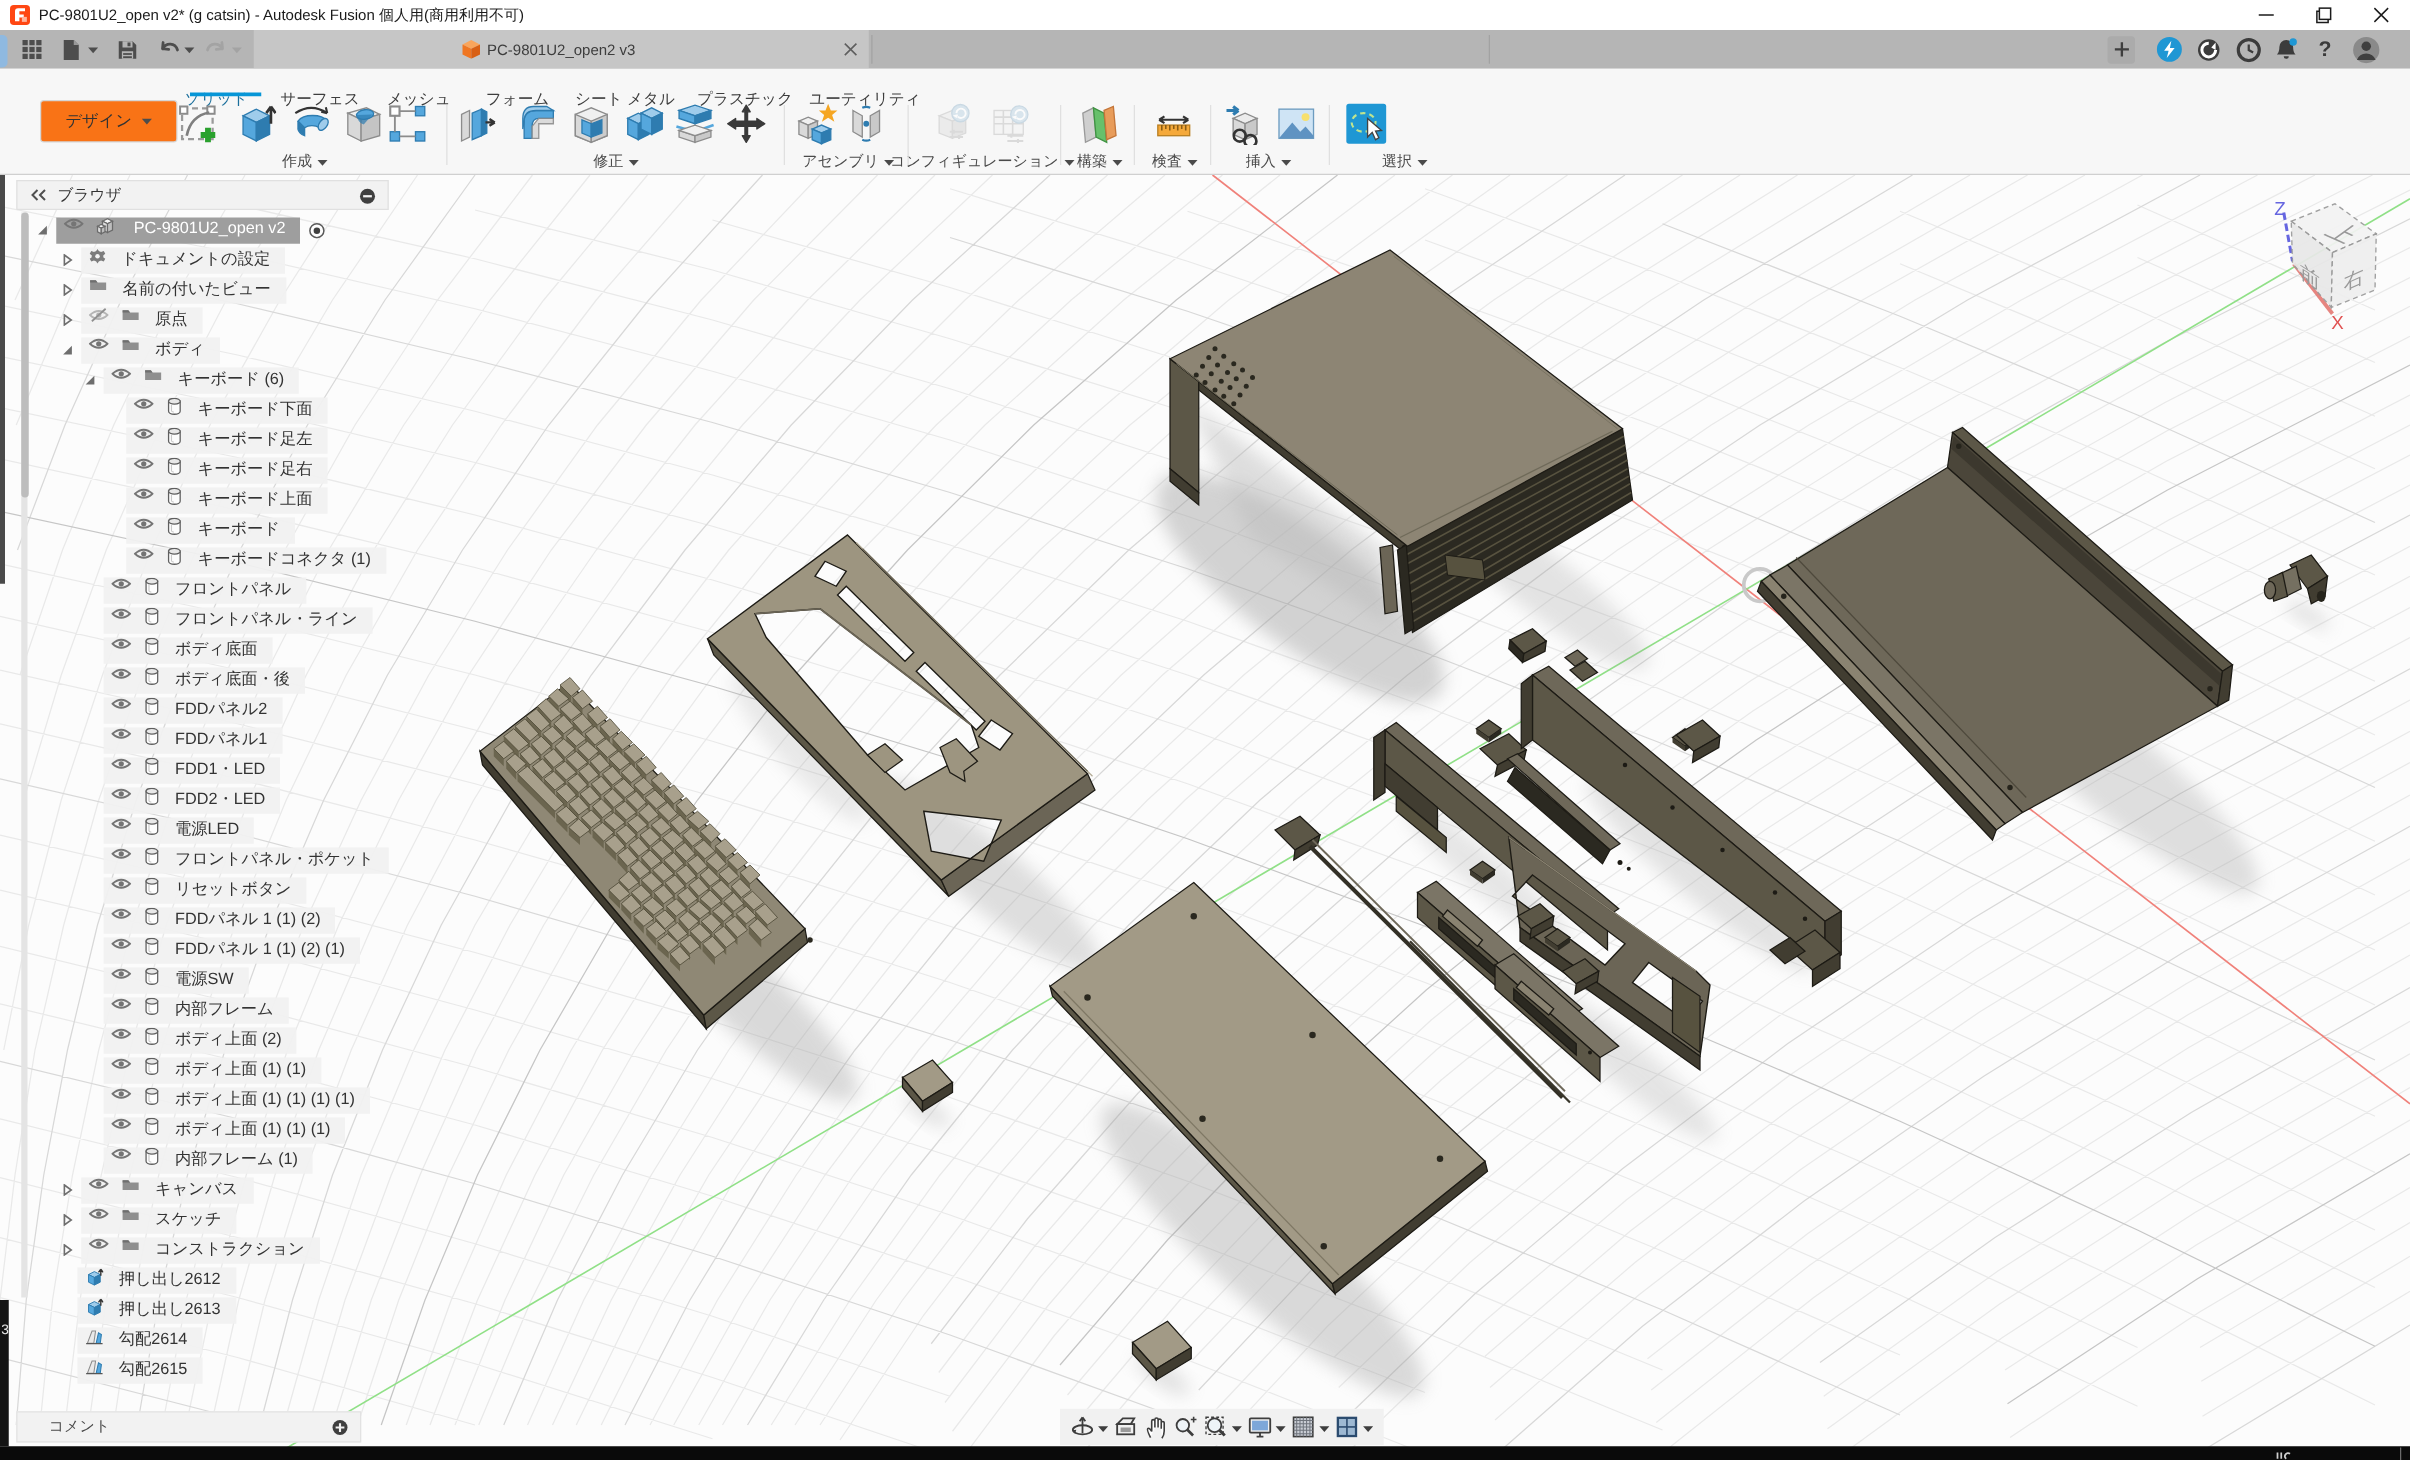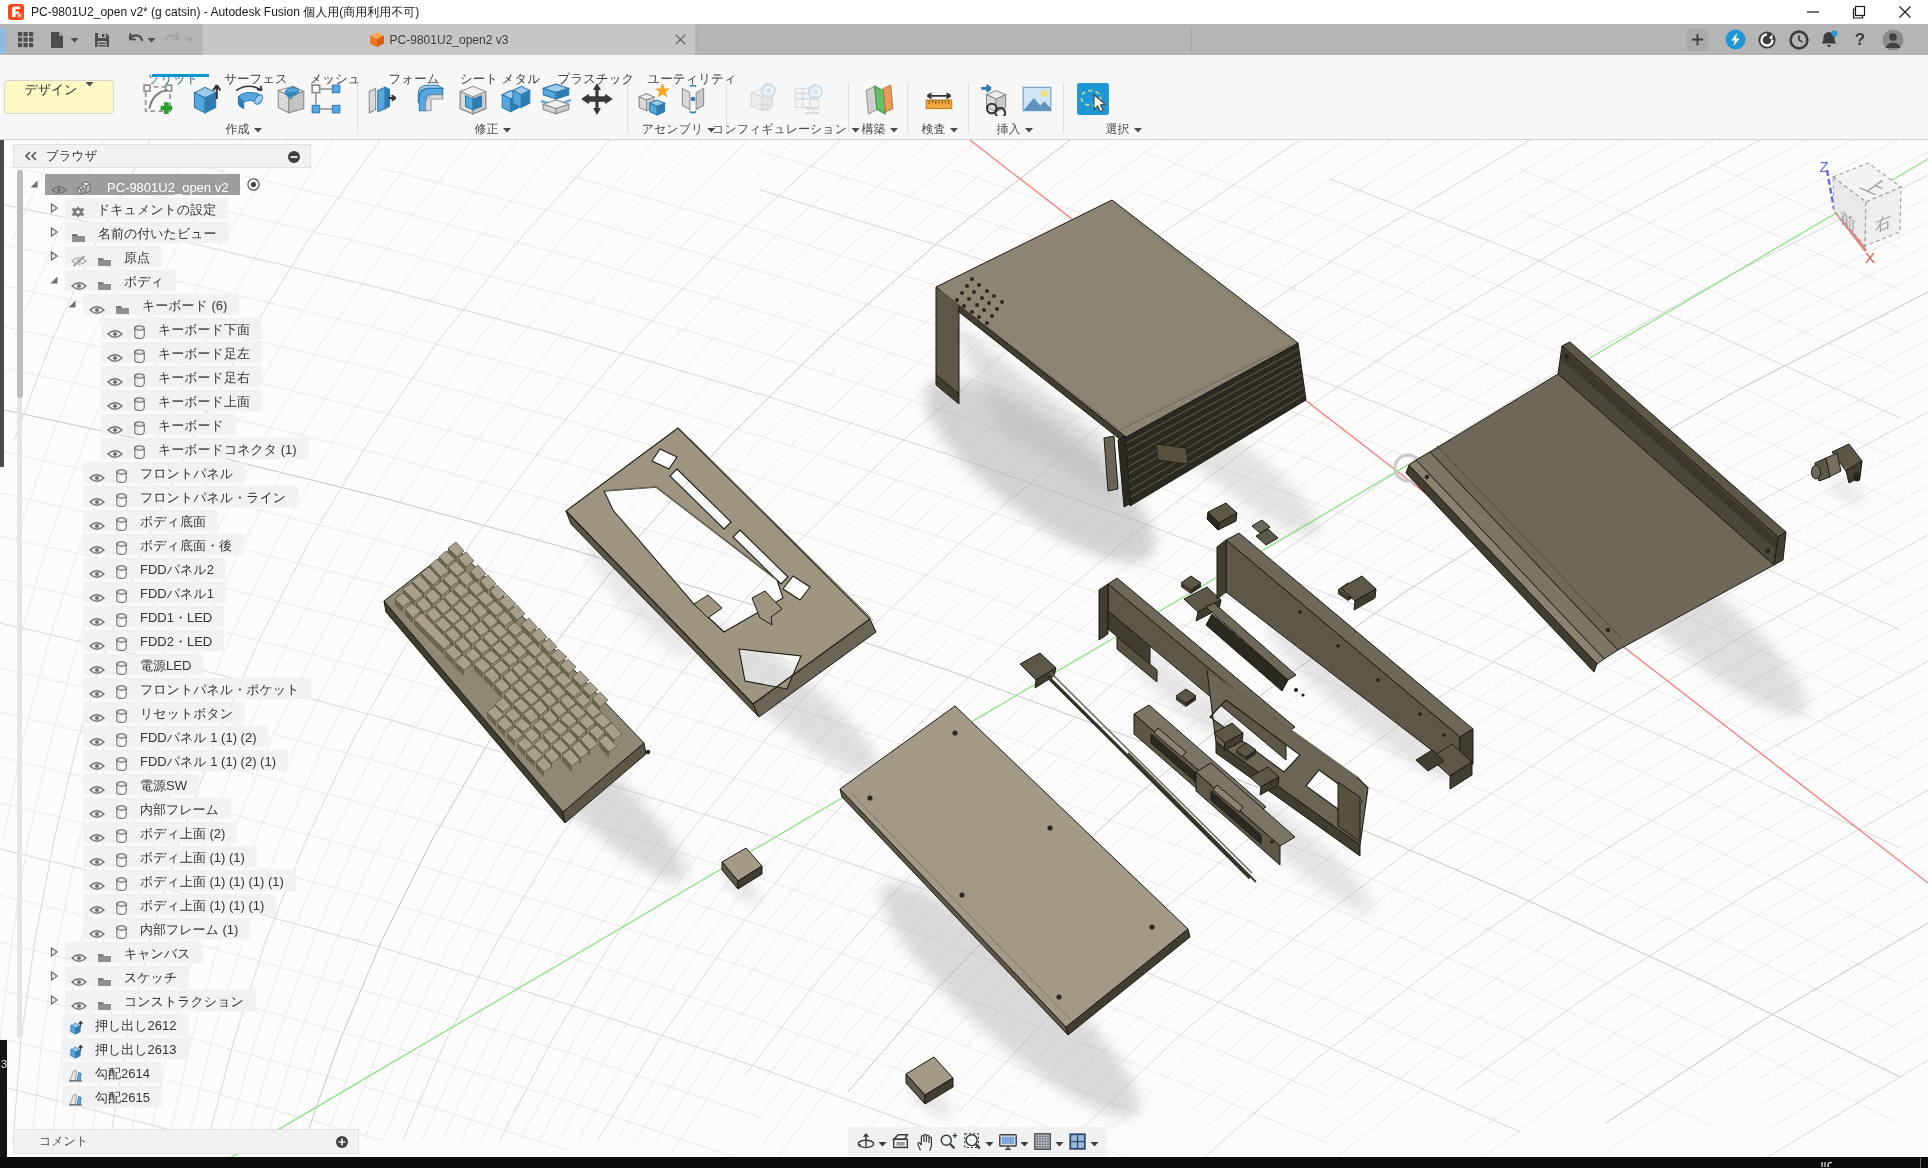--- a/index.html
+++ b/index.html
@@ -11,48 +11,48 @@
 .wbtns{position:absolute;right:0;top:0;height:24px;display:flex}
 .wbtn{width:46px;height:24px;display:flex;align-items:center;justify-content:center}
 #tabbar{position:absolute;left:0;top:24px;width:1928px;height:31px;background:#b5b5b5;z-index:30}
 .qat{position:absolute;top:0;height:31px;display:flex;align-items:center}
 .dtab{position:absolute;top:0;height:31px;display:flex;align-items:center;font-size:12px;color:#3d3d3d}
 .dtab .tlab{position:absolute;left:0;right:0;text-align:center;white-space:nowrap}
 .dtab .ticon{position:absolute;z-index:2}
 .dtab .tx{position:absolute;right:8px;top:9px;z-index:2}
 .tsep{position:absolute;top:4px;width:1px;height:23px;background:#a2a2a2}
 #ribbon{position:absolute;left:0;top:55px;width:1928px;height:85px;background:#f7f7f7;border-bottom:1px solid #d0d0d0;z-index:30}
-#wsbtn{position:absolute;left:4px;top:25px;width:110px;height:34px;background:#fef9c3;border:1px solid #d5d5d5;border-radius:3px;display:flex;justify-content:center;gap:7px;font-size:13px;color:#333}
+#wsbtn{position:absolute;left:32px;top:25px;width:110px;height:34px;background:#f97316;border:1px solid #d5d5d5;border-radius:3px;display:flex;align-items:center;justify-content:center;gap:7px;font-size:13px;color:#333}
 .mtab{position:absolute;top:16px;transform:translateX(-50%);font-size:12.5px;color:#3d3d3d;white-space:nowrap}
 .mtab.act{color:#1b6f9c}
 #mtab-underline{position:absolute;left:152px;top:19px;width:57px;height:3px;background:#0696d7}
 .rtool{position:absolute;top:27px}
 .rgl{position:absolute;top:66px;transform:translateX(-50%);font-size:12px;color:#4a4a4a;white-space:nowrap;display:flex;align-items:center;gap:4px}
 .rsep{position:absolute;top:29px;width:1px;height:48px;background:#e0e0e0}
 .grayed{opacity:0.55;filter:grayscale(0.3)}
 #browser{position:absolute;left:0;top:140px;width:330px;z-index:10}
 #bheader{position:absolute;left:13px;top:4px;width:298px;height:24px;background:#f2f2f2;border:1px solid #e0e0e0;display:flex;align-items:center;font-size:12.5px;color:#333}
 #bheader .hl{margin-left:8px}
 #bheader svg.hc{margin-left:10px}
 #bheader .hmin{position:absolute;right:9px;top:5px}
 #btrack{position:absolute;left:17px;top:30px;width:5px;height:868px;background:#e4e4e4}
 #bthumb{position:absolute;left:16.5px;top:30px;width:6px;height:228px;background:#bdbdbd;border-radius:3px}
 #btree{position:absolute;left:0;top:32px;width:330px}
 .trow{height:24px;display:flex;align-items:center}
 .tri{width:10px;height:10px;margin-right:6px;flex:none;display:flex}
-.rbox{display:inline-flex;align-items:flex-end;background:rgba(241,241,241,0.93);height:21px;padding:0 12px 0 6px;white-space:nowrap}
+.rbox{display:inline-flex;align-items:flex-start;background:rgba(241,241,241,0.93);height:21px;padding:0 12px 0 6px;white-space:nowrap}
 .rbox .ico1{margin-right:10px;flex:none;display:flex}
 .rbox .ico2{margin-right:12px;flex:none;display:flex}
 .tlabel{font-size:13px;color:#333}
 .trow.root .rbox{background:#9e9e9e}
 .trow.root .tlabel{color:#fff}
 .radio{margin-left:7px;display:flex}
 .ml-root{margin-left:29px}.ml-l1{margin-left:49px}.ml-l1e{margin-left:49px}.ml-l2{margin-left:67px}
 .ml-l2b{margin-left:83px}.ml-l3{margin-left:101px}.ml-feat{margin-left:62px}
-#commentbar{position:absolute;left:13px;top:1129px;width:346px;height:25px;background:#f2f2f2;border:1px solid #e2e2e2;display:flex;align-items:center;font-size:12px;color:#4a4a4a;z-index:10}
+#commentbar{position:absolute;left:13px;top:1129px;width:276px;height:25px;background:#f2f2f2;border:1px solid #e2e2e2;display:flex;align-items:center;font-size:12px;color:#4a4a4a;z-index:10}
 #commentbar .cl{margin-left:25px}
 #commentbar .cplus{position:absolute;right:9px;top:5px}
 #navbar{position:absolute;left:848px;top:1127px;height:29px;background:#f1f1f1;display:flex;align-items:center;padding:0 6px;z-index:10}
 .nitem{display:flex;align-items:center;margin:0 2px}
 .nitem .ncaret{margin-left:2px}
 #leftstrip{position:absolute;left:0;top:140px;width:4px;height:327px;background:#4a4a4a;z-index:11}
 #bluesliver{position:absolute;left:0;top:28px;width:6px;height:26px;background:#8fb9e0;border-radius:0 4px 4px 0;z-index:31}
 #blackbox{position:absolute;left:0;top:1040px;width:7px;height:117px;background:#141414;z-index:12;color:#e8e8e8;font-size:11px;overflow:hidden}
 #blackbox span{position:absolute;left:1px;top:18px}
 #taskbar{position:absolute;left:0;top:1157px;width:1928px;height:11px;background:#0a0a0a;z-index:12}

